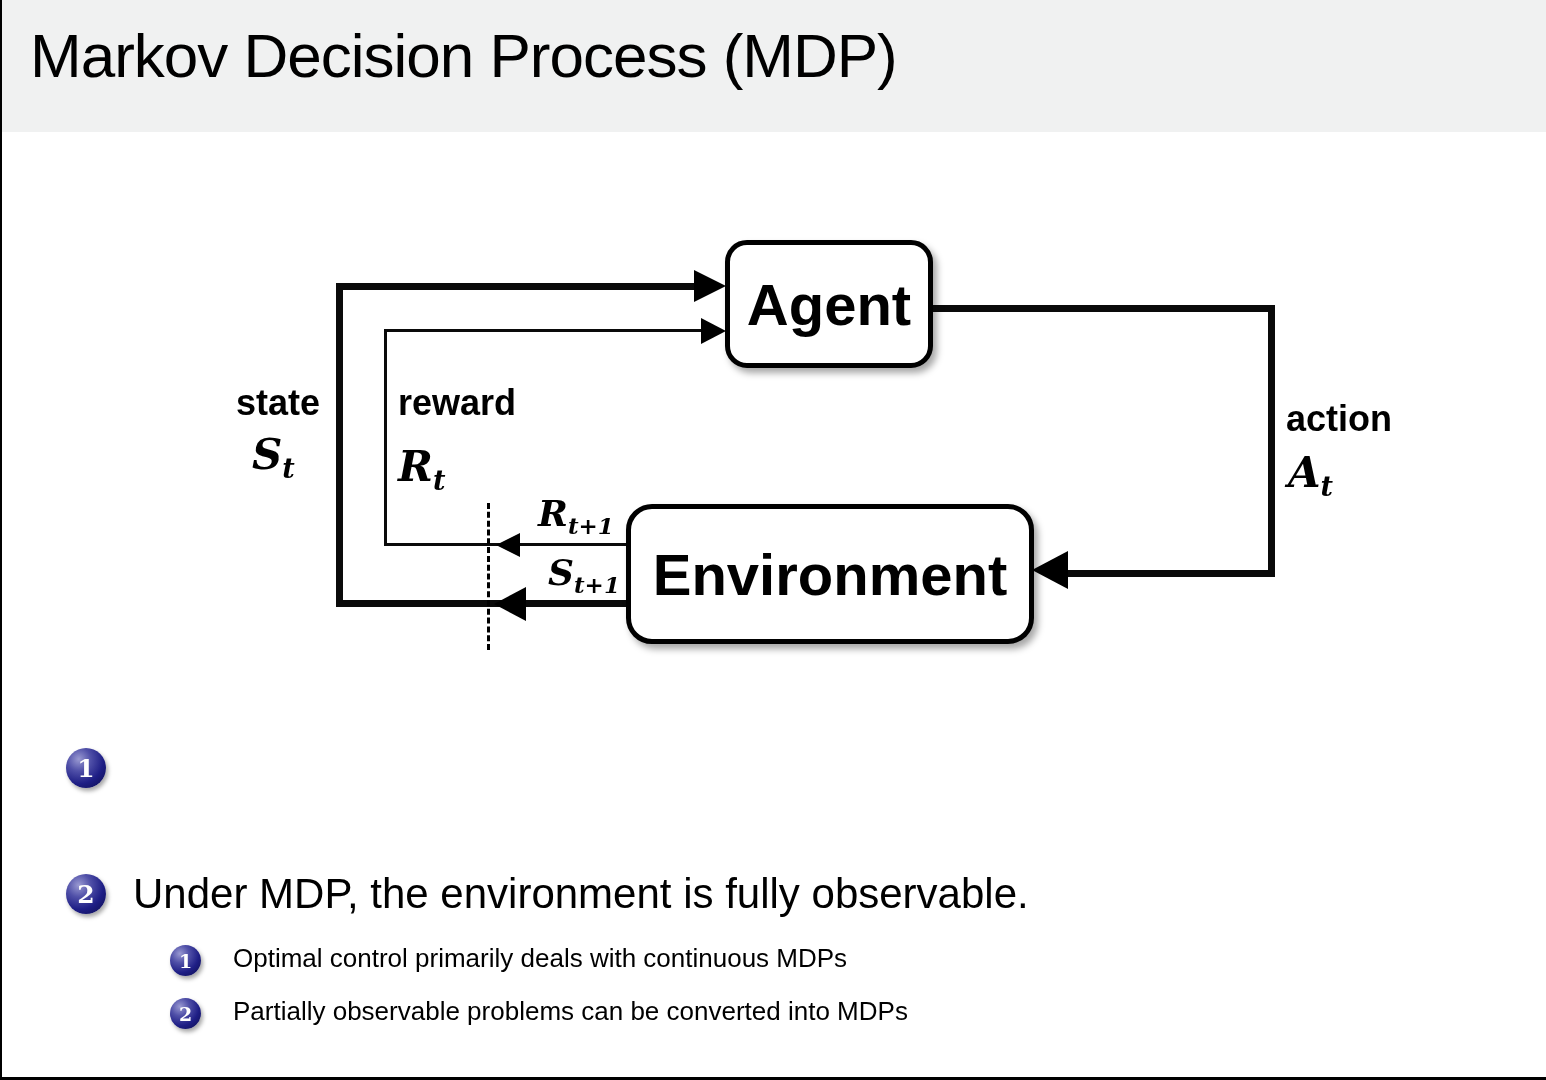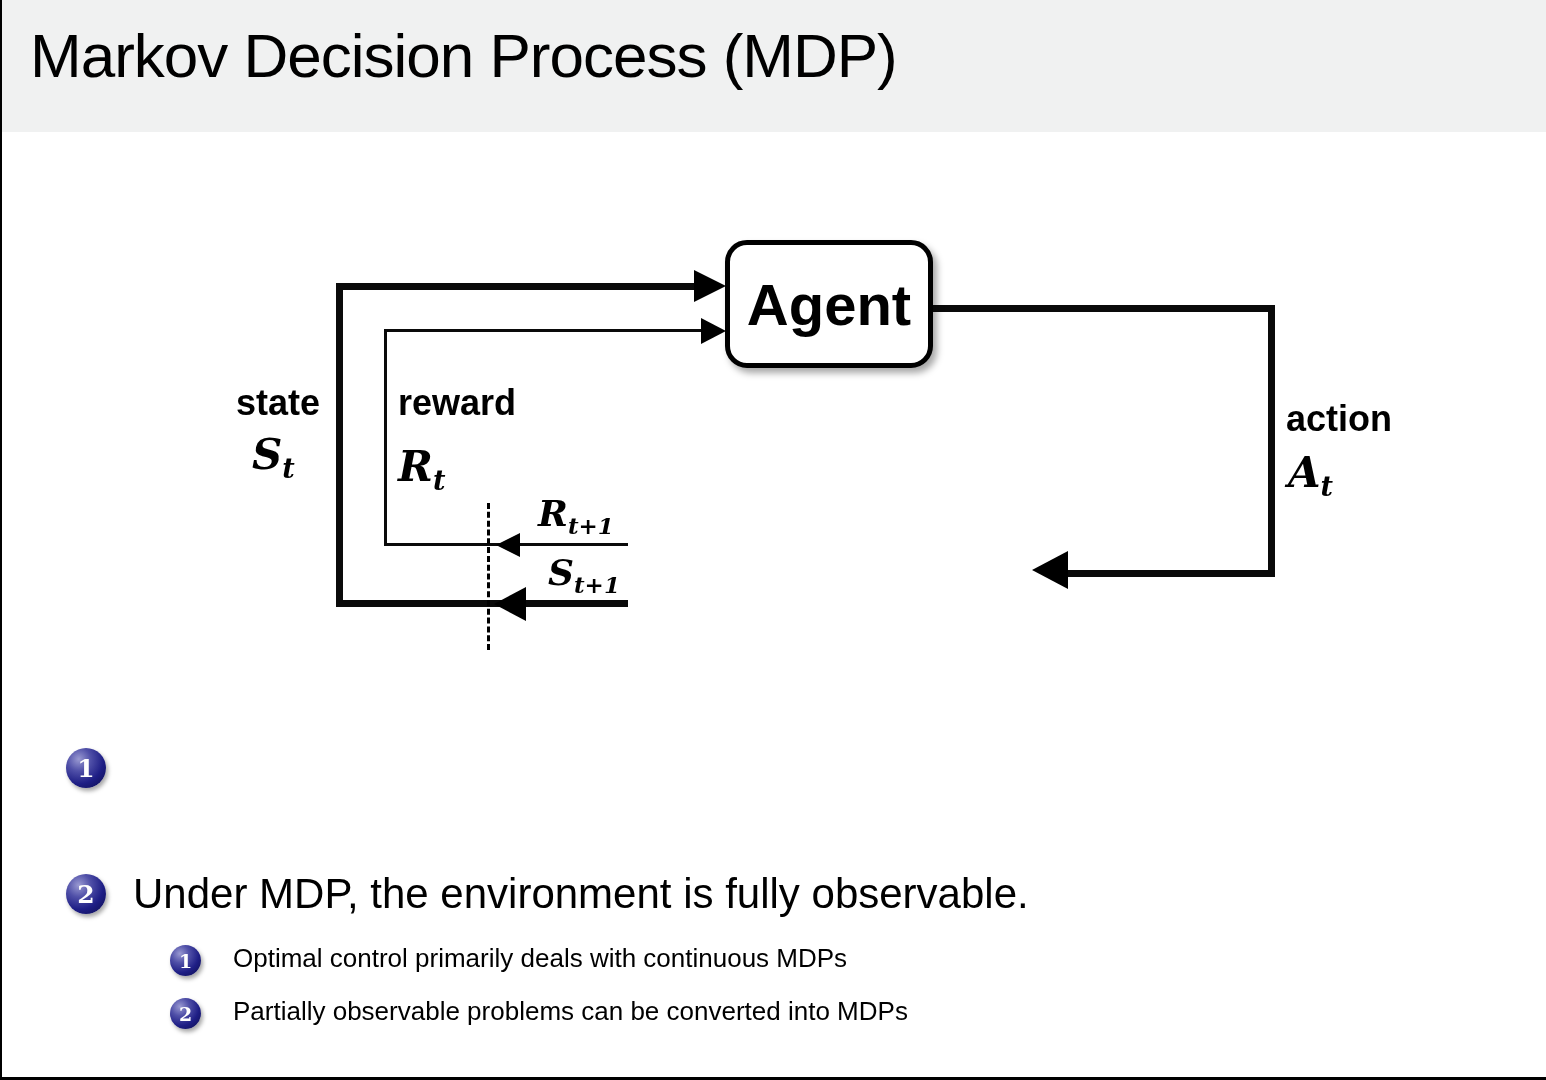--- a/index.html
+++ b/index.html
@@ -98,20 +98,23 @@
   <div class="line action-top"></div>
   <div class="line action-vert"></div>
   <div class="line action-bottom"></div>
   <div class="arrow action-bottom-arrow"></div>
 
   <div class="time-dash"></div>
 
   <div class="node agent">
     <span>Agent</span>
   </div>
+  <div class="node environment">
+    <span>Environment</span>
+  </div>
 
   <div class="diag-label state-label">state</div>
   <div class="math state-sym"><span>S</span><sub>t</sub></div>
 
   <div class="diag-label reward-label">reward</div>
   <div class="math reward-sym"><span>R</span><sub>t</sub></div>
 
   <div class="diag-label action-label">action</div>
   <div class="math action-sym"><span>A</span><sub>t</sub></div>
 

